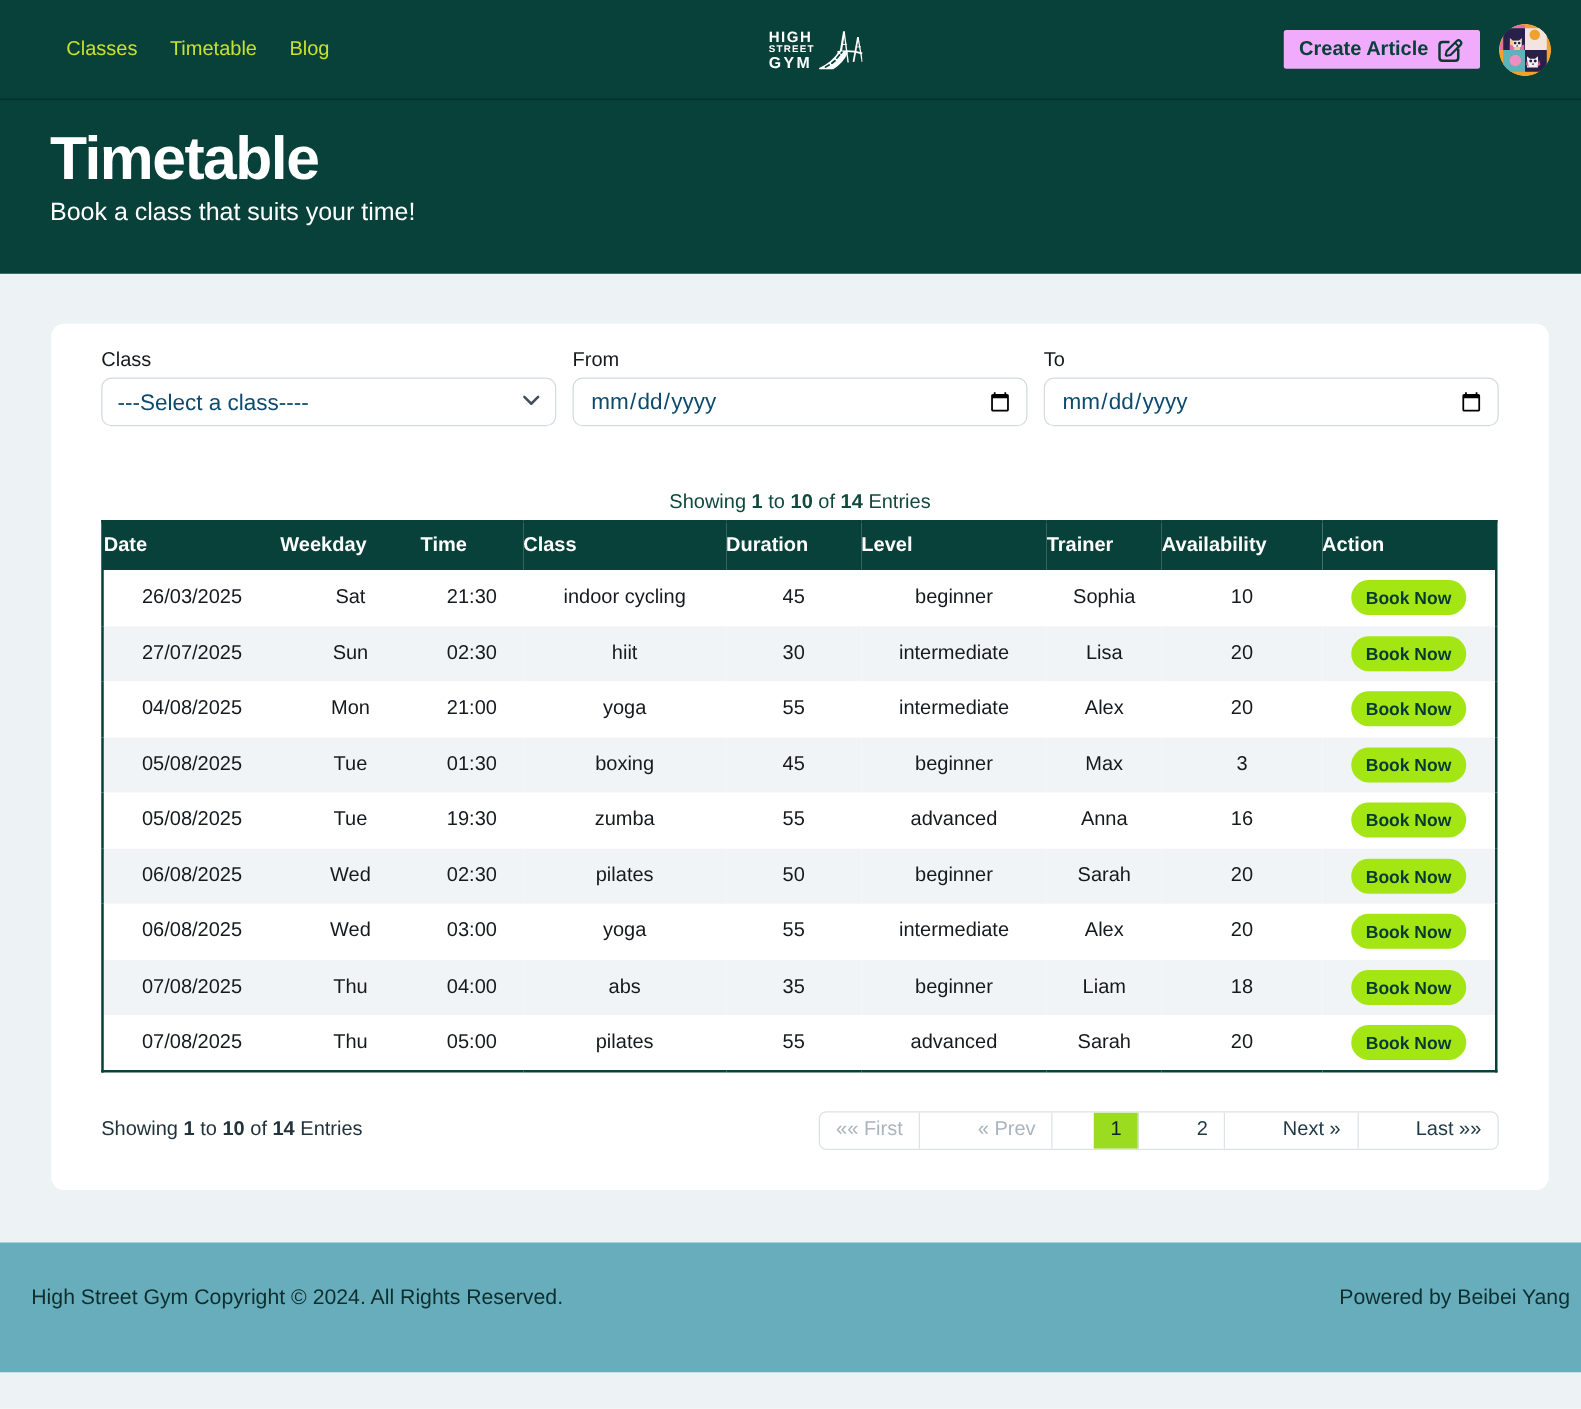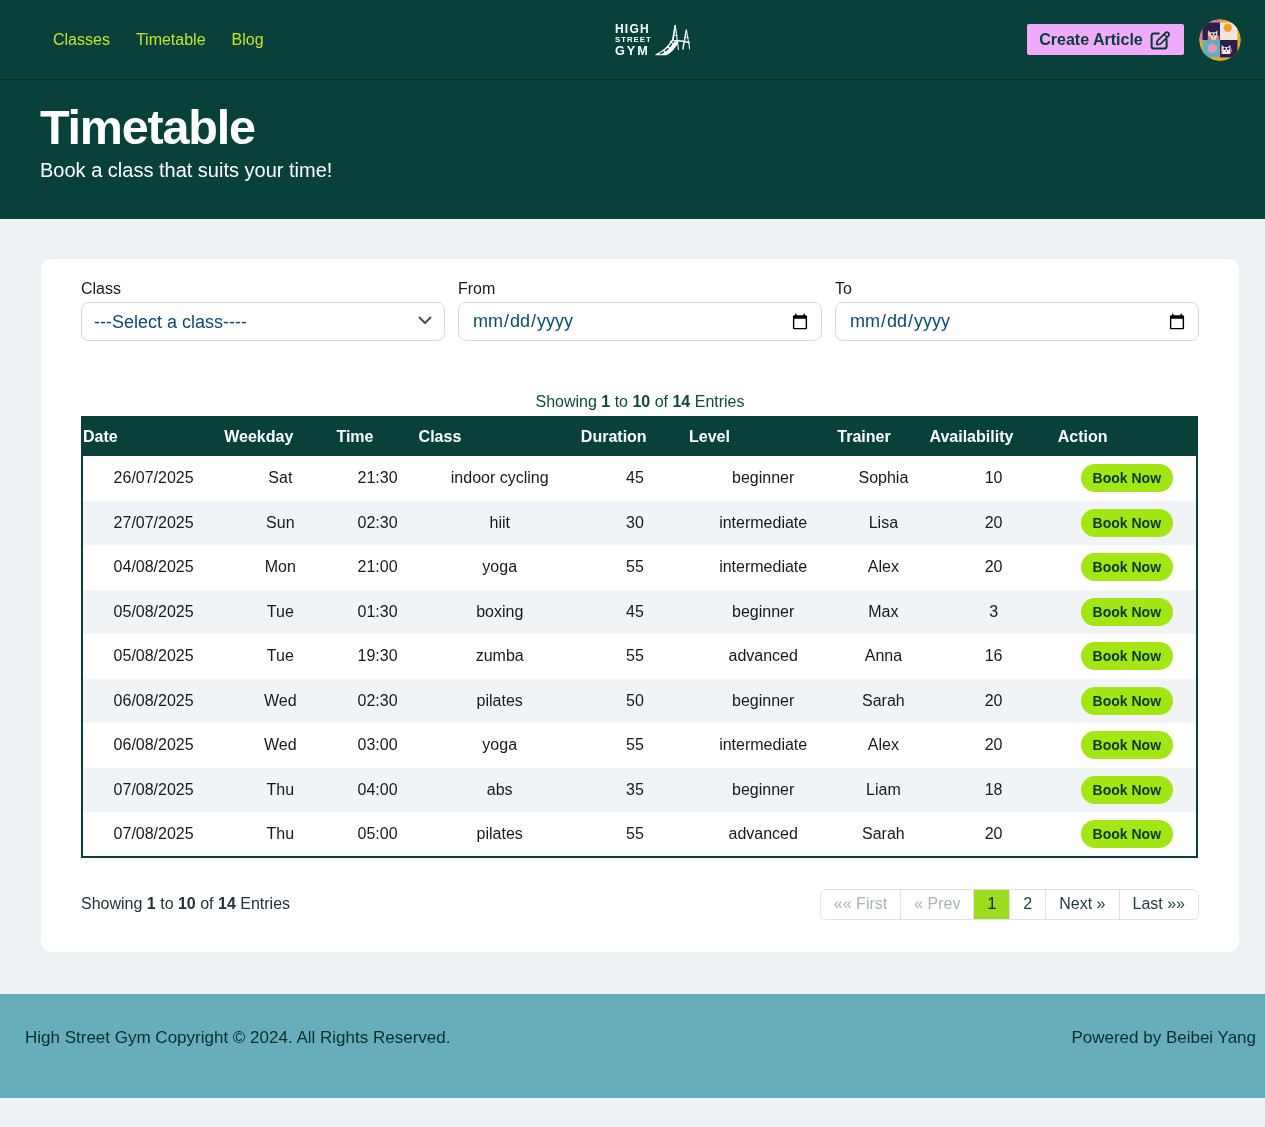--- a/index.html
+++ b/index.html
@@ -98,21 +98,21 @@
     display: inline-block;
     background: #a3e614; color: #083a31;
     font-size: 14px; font-weight: 700;
     border-radius: 14px; padding: 6px 12px;
     border: none;
   }
   .tfoot { display: flex; justify-content: space-between; align-items: center; margin-top: 31px; }
   .showing-bot { font-size: 16px; color: #22333b; }
   .pager {
     display: flex; border: 1px solid #dde2e6; border-radius: 6px;
-    overflow: hidden; font-size: 16px; height: 31px;
+    overflow: hidden; font-size: 16px; height: 31px; gap: 33px;
   }
   .pager a {
     display: flex; align-items: center; justify-content: center;
     padding: 0 13px; color: #1d3a42; text-decoration: none;
     border-right: 1px solid #dde2e6; height: 100%;
   }
   .pager a:last-child { border-right: none; }
   .pager a.dis { color: #aab4bc; }
   .pager a.act { background: #9cdc20; color: #11231f; }
   
@@ -249,21 +249,21 @@
             <th>Class</th>
             <th>Duration</th>
             <th>Level</th>
             <th>Trainer</th>
             <th>Availability</th>
             <th>Action</th>
           </tr>
     </thead>
     <tbody>
       <tr>
-            <td>26/07/2025</td>
+            <td>26/03/2025</td>
             <td>Sat</td>
             <td>21:30</td>
             <td>indoor cycling</td>
             <td>45</td>
             <td>beginner</td>
             <td>Sophia</td>
             <td>10</td>
             <td><button class="book">Book Now</button></td>
           </tr>
       <tr>

